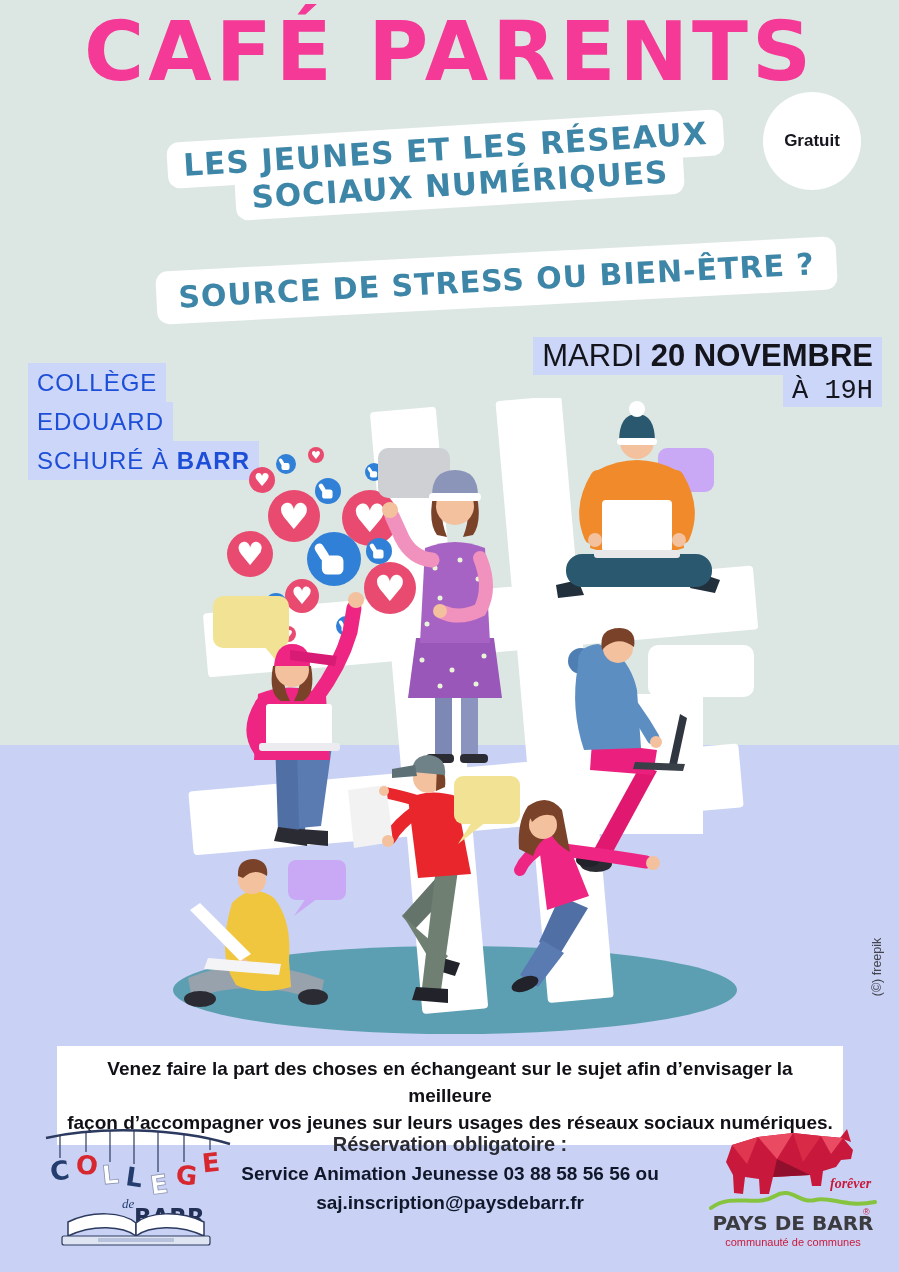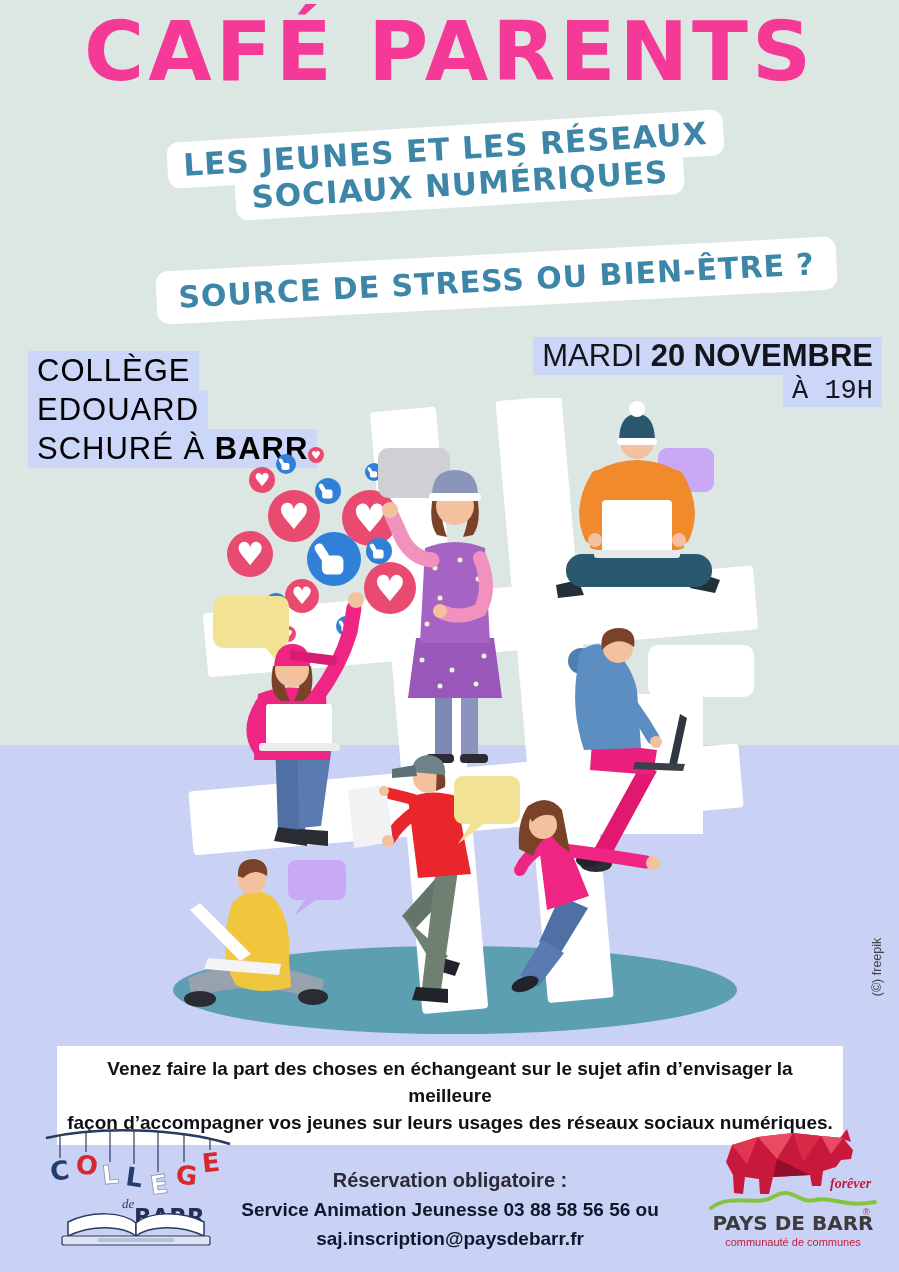--- a/index.html
+++ b/index.html
@@ -16,53 +16,56 @@
          font-size:17px;font-weight:bold;color:#16161e;}
 
   .banner1{position:absolute;left:168px;top:126px;transform:rotate(-3.5deg);}
   .banner-line{display:table;background:#fff;border-radius:12px;padding:5px 16px;
          font-family:"DejaVu Sans",sans-serif;font-weight:bold;font-size:31px;
          letter-spacing:1px;color:#3e86a8;white-space:nowrap;}
   .banner1 .l2{margin-left:66px;margin-top:-10px;}
   .banner2{position:absolute;left:156px;top:254px;transform:rotate(-3deg);}
   .banner2 .banner-line{font-size:30px;padding:9px 22px;}
 
-  .location{position:absolute;left:28px;top:351px;font-size:31px;letter-spacing:1px;
-            color:#000000;line-height:37px;}
+  .location{position:absolute;left:28px;top:363px;font-size:24px;letter-spacing:1px;
+            color:#1d4ed8;line-height:37px;}
   .hl{display:table;background:#ccd6f8;padding:1px 9px;}
   .datetime{position:absolute;right:17px;top:337px;text-align:right;font-size:31px;color:#14141c;}
   .datetime .hl{margin-left:auto;}
   .dt-day{font-weight:normal;}
   .dt2{font-size:27px;font-family:Liberation Mono, monospace;}
 
   .illustration{position:absolute;left:140px;top:398px;width:650px;height:645px;}
 
   .credit{position:absolute;left:812px;top:960px;width:130px;text-align:center;
           transform:rotate(-90deg);font-size:12.5px;color:#44444e;}
 
   .desc-box{position:absolute;left:57px;top:1046px;width:770px;background:#fff;
             padding:9px 8px;text-align:center;font-weight:bold;font-size:19px;
             line-height:27px;color:#101016;}
 
   .reservation{position:absolute;left:130px;top:1130px;width:640px;text-align:center;
-               color:#2b2b33;font-size:19px;line-height:29px;margin-top:36px;}
+               color:#2b2b33;font-size:19px;line-height:29px;}
   .res1{font-weight:bold;font-size:20px;}
   .res2,.res3{font-weight:bold;color:#0f172a;}
 
   .college-logo{position:absolute;left:38px;top:1118px;}
   .pays-logo{position:absolute;left:703px;top:1114px;}
 </style>
 </head>
 <body>
 
 <div class="poster">
   <div class="bg-bottom"></div>
 
   <h1 class="title">CAFÉ PARENTS</h1>
 
+  <div class="badge">
+    <span>Gratuit</span>
+  </div>
 
   <div class="banner1">
     <div class="banner-line l1">LES JEUNES ET LES RÉSEAUX</div>
     <div class="banner-line l2">SOCIAUX NUMÉRIQUES</div>
   </div>
 
   <div class="banner2">
     <div class="banner-line">SOURCE DE STRESS OU BIEN-ÊTRE ?</div>
   </div>
 

